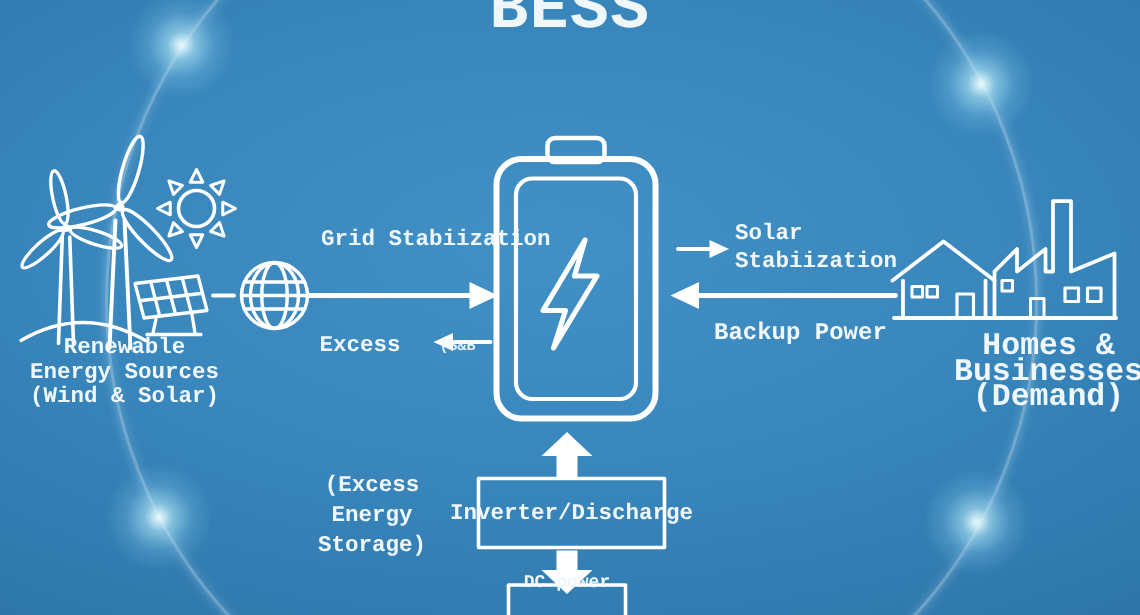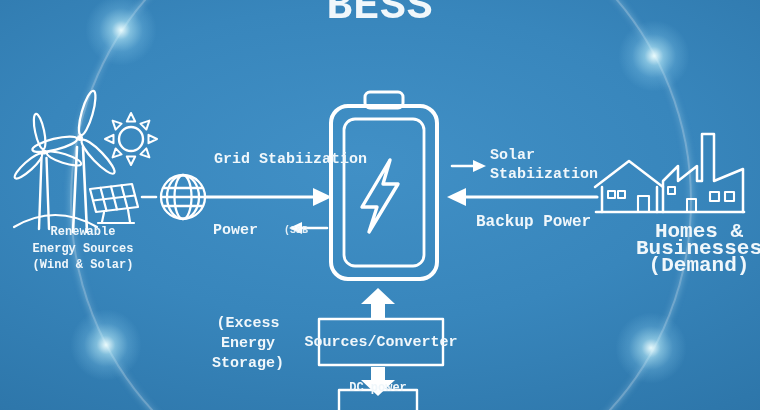--- a/index.html
+++ b/index.html
@@ -20,21 +20,21 @@
   }
   .glow{
     position:absolute;width:74px;height:74px;pointer-events:none;
     background:radial-gradient(circle, rgba(240,255,255,0.95) 0%, rgba(190,240,252,0.55) 18%, rgba(150,215,245,0.22) 42%, rgba(150,215,245,0) 68%);
   }
   svg{position:absolute;left:0;top:0;}
   .ln{stroke:#ffffff;fill:none;stroke-linecap:round;stroke-linejoin:round;}
   .fw{fill:#ffffff;stroke:none;}
   #title{left:0;top:-18px;width:760px;font-size:43px;letter-spacing:1px;}
   #subtitle{left:0;top:21px;width:760px;font-size:16.5px;}
-  #lbl-renewable{left:8px;top:224px;width:150px;font-size:12px;line-height:16.5px;}
+  #lbl-renewable{left:8px;top:224px;width:150px;font-size:15px;line-height:16.5px;}
   #lbl-gridstab-l{left:214px;top:151px;font-size:15px;}
   #lbl-charge{left:213px;top:202px;font-size:15px;line-height:19px;}
   #lbl-charge .small{font-size:10px;opacity:.92;margin-left:6px;vertical-align:1px;padding-left:20px;}
   #lbl-gridstab-r{left:490px;top:146px;font-size:15px;line-height:19px;}
   #lbl-backup{left:476px;top:213px;font-size:16px;}
   #lbl-homes{left:618px;top:223px;width:162px;font-size:21px;line-height:17px;}
   #lbl-excess{left:193px;top:314px;width:110px;font-size:15px;line-height:20px;}
   #lbl-discharge{left:467px;top:314px;font-size:15.5px;line-height:20px;}
   #lbl-inverter{left:319px;top:319px;width:124px;height:46px;font-size:15px;
     display:flex;align-items:center;justify-content:center;}
@@ -152,31 +152,31 @@
 
   <div id="title" class="txt center">BESS</div>
 
   <div id="lbl-renewable" class="txt center">Renewable
 Energy Sources
 (Wind &amp; Solar)</div>
 
   <div id="lbl-gridstab-l" class="txt">Grid Stabiization</div>
 
   <div id="lbl-charge" class="txt">
-    <div><span>Power</span><span class="small">(S&amp;B</span></div>
+    <div><span>Excess</span><span class="small">(S&amp;B</span></div>
   </div>
 
   <div id="lbl-gridstab-r" class="txt">Solar
 Stabiization</div>
 
   <div id="lbl-backup" class="txt">Backup Power</div>
 
   <div id="lbl-homes" class="txt center">Homes &amp; Businesses
 (Demand)</div>
 
   <div id="lbl-excess" class="txt center">(Excess
 Energy Storage)</div>
 
 
-  <div id="lbl-inverter" class="txt">Sources/Converter</div>
+  <div id="lbl-inverter" class="txt">Inverter/Discharge</div>
 
   <div id="lbl-dc" class="txt">DC power</div>
 </div>
 
 </body></html>

